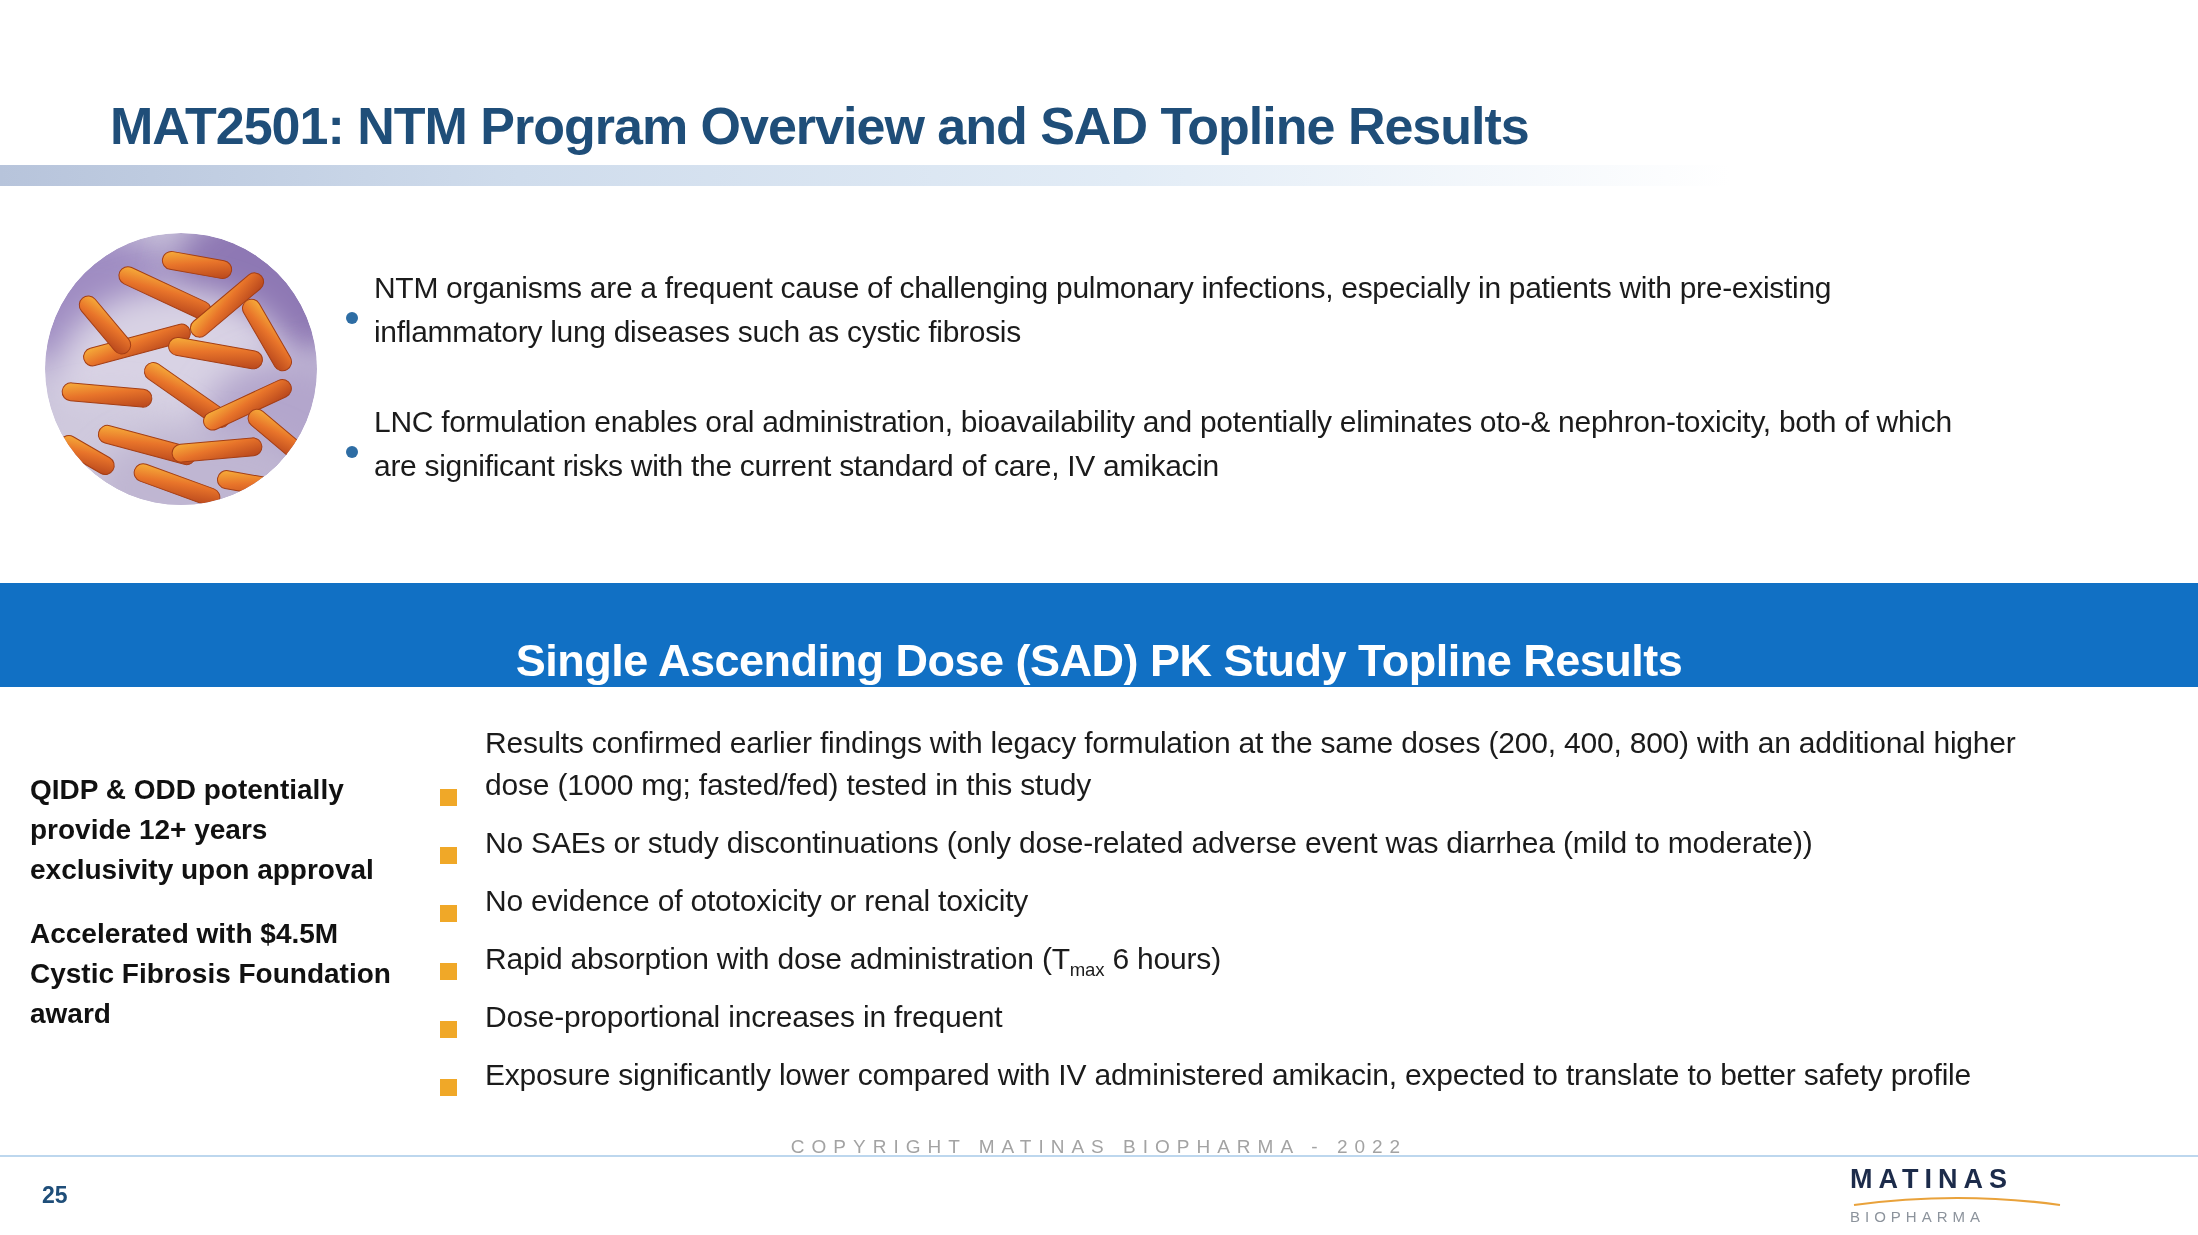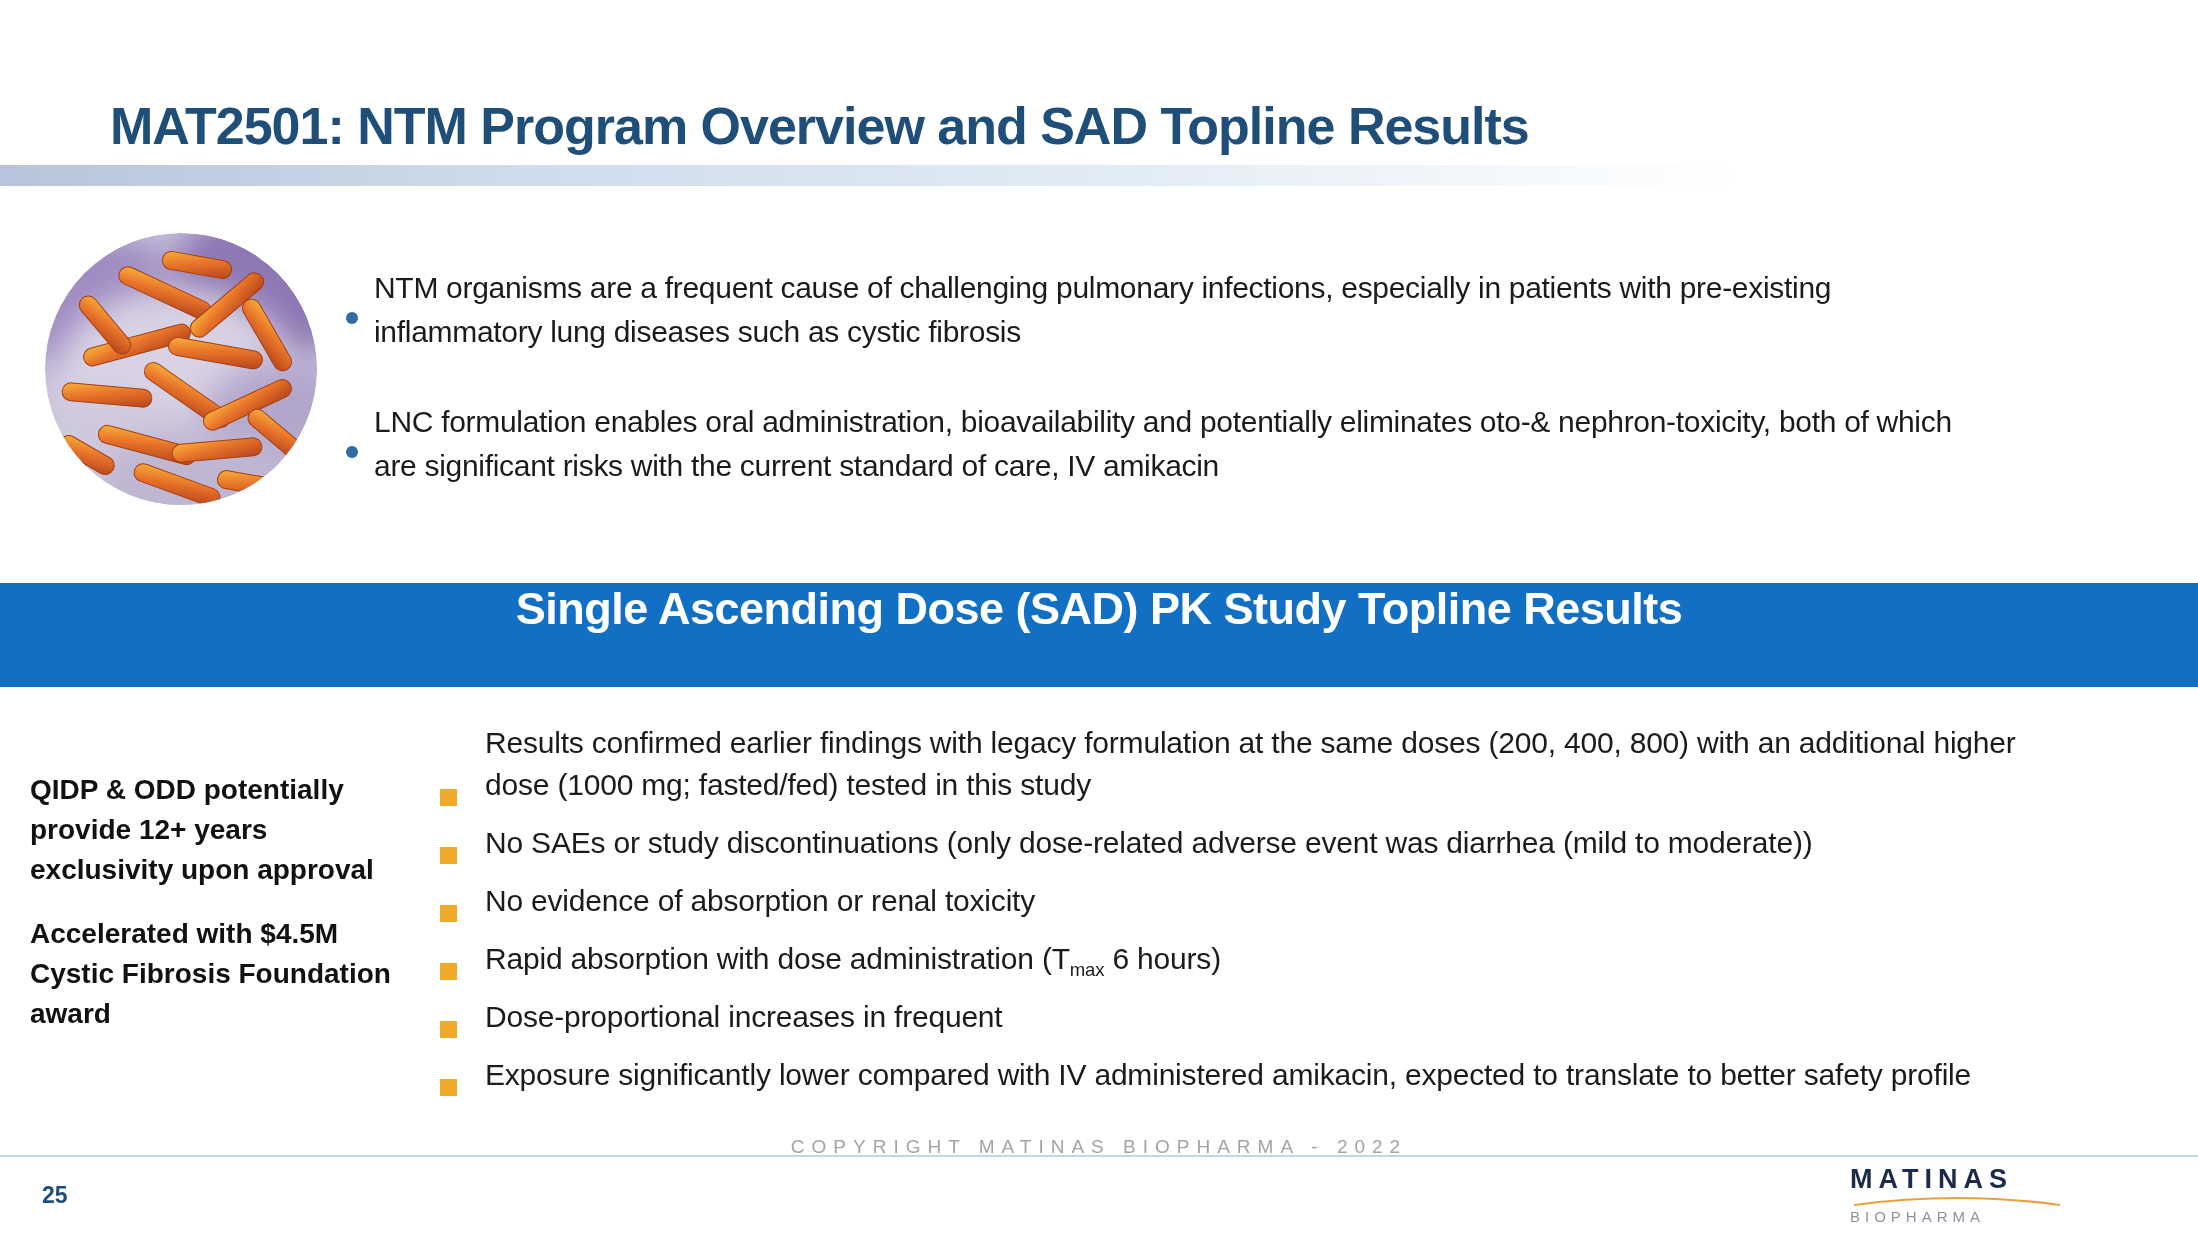--- a/index.html
+++ b/index.html
@@ -58,21 +58,21 @@
     flex:0 0 auto;
     width:12px;height:12px;border-radius:50%;
     background:var(--bullet-dot-blue);
     margin:16px 16px 0 0;
   }
 
   
   .section-banner{
     position:absolute;left:0;top:583px;width:2198px;height:104px;
     background:var(--banner-blue);
-    display:flex;align-items:flex-start;justify-content:center;
+    display:flex;align-items:flex-end;justify-content:center;
   }
   .section-banner .banner-title{
     color:#ffffff;font-size:45px;font-weight:700;letter-spacing:-0.5px;
     white-space:nowrap;
   }
 
   
   .sidebar-note{
     position:absolute;left:30px;top:770px;width:370px;
     font-size:28px;line-height:40px;font-weight:700;color:#111;
@@ -204,21 +204,21 @@
     <li>
       <span class="square-icon"></span>
       <span>Results confirmed earlier findings with legacy formulation at the same doses (200, 400, 800) with an additional higher dose (1000 mg; fasted/fed) tested in this study</span>
     </li>
     <li>
       <span class="square-icon"></span>
       <span>No SAEs or study discontinuations (only dose-related adverse event was diarrhea (mild to moderate))</span>
     </li>
     <li>
       <span class="square-icon"></span>
-      <span>No evidence of absorption or renal toxicity</span>
+      <span>No evidence of ototoxicity or renal toxicity</span>
     </li>
     <li>
       <span class="square-icon"></span>
       <span><span>Rapid absorption with dose administration (T</span><span class="sub">max</span><span> 6 hours)</span></span>
     </li>
     <li>
       <span class="square-icon"></span>
       <span>Dose-proportional increases in frequent</span>
     </li>
     <li>

